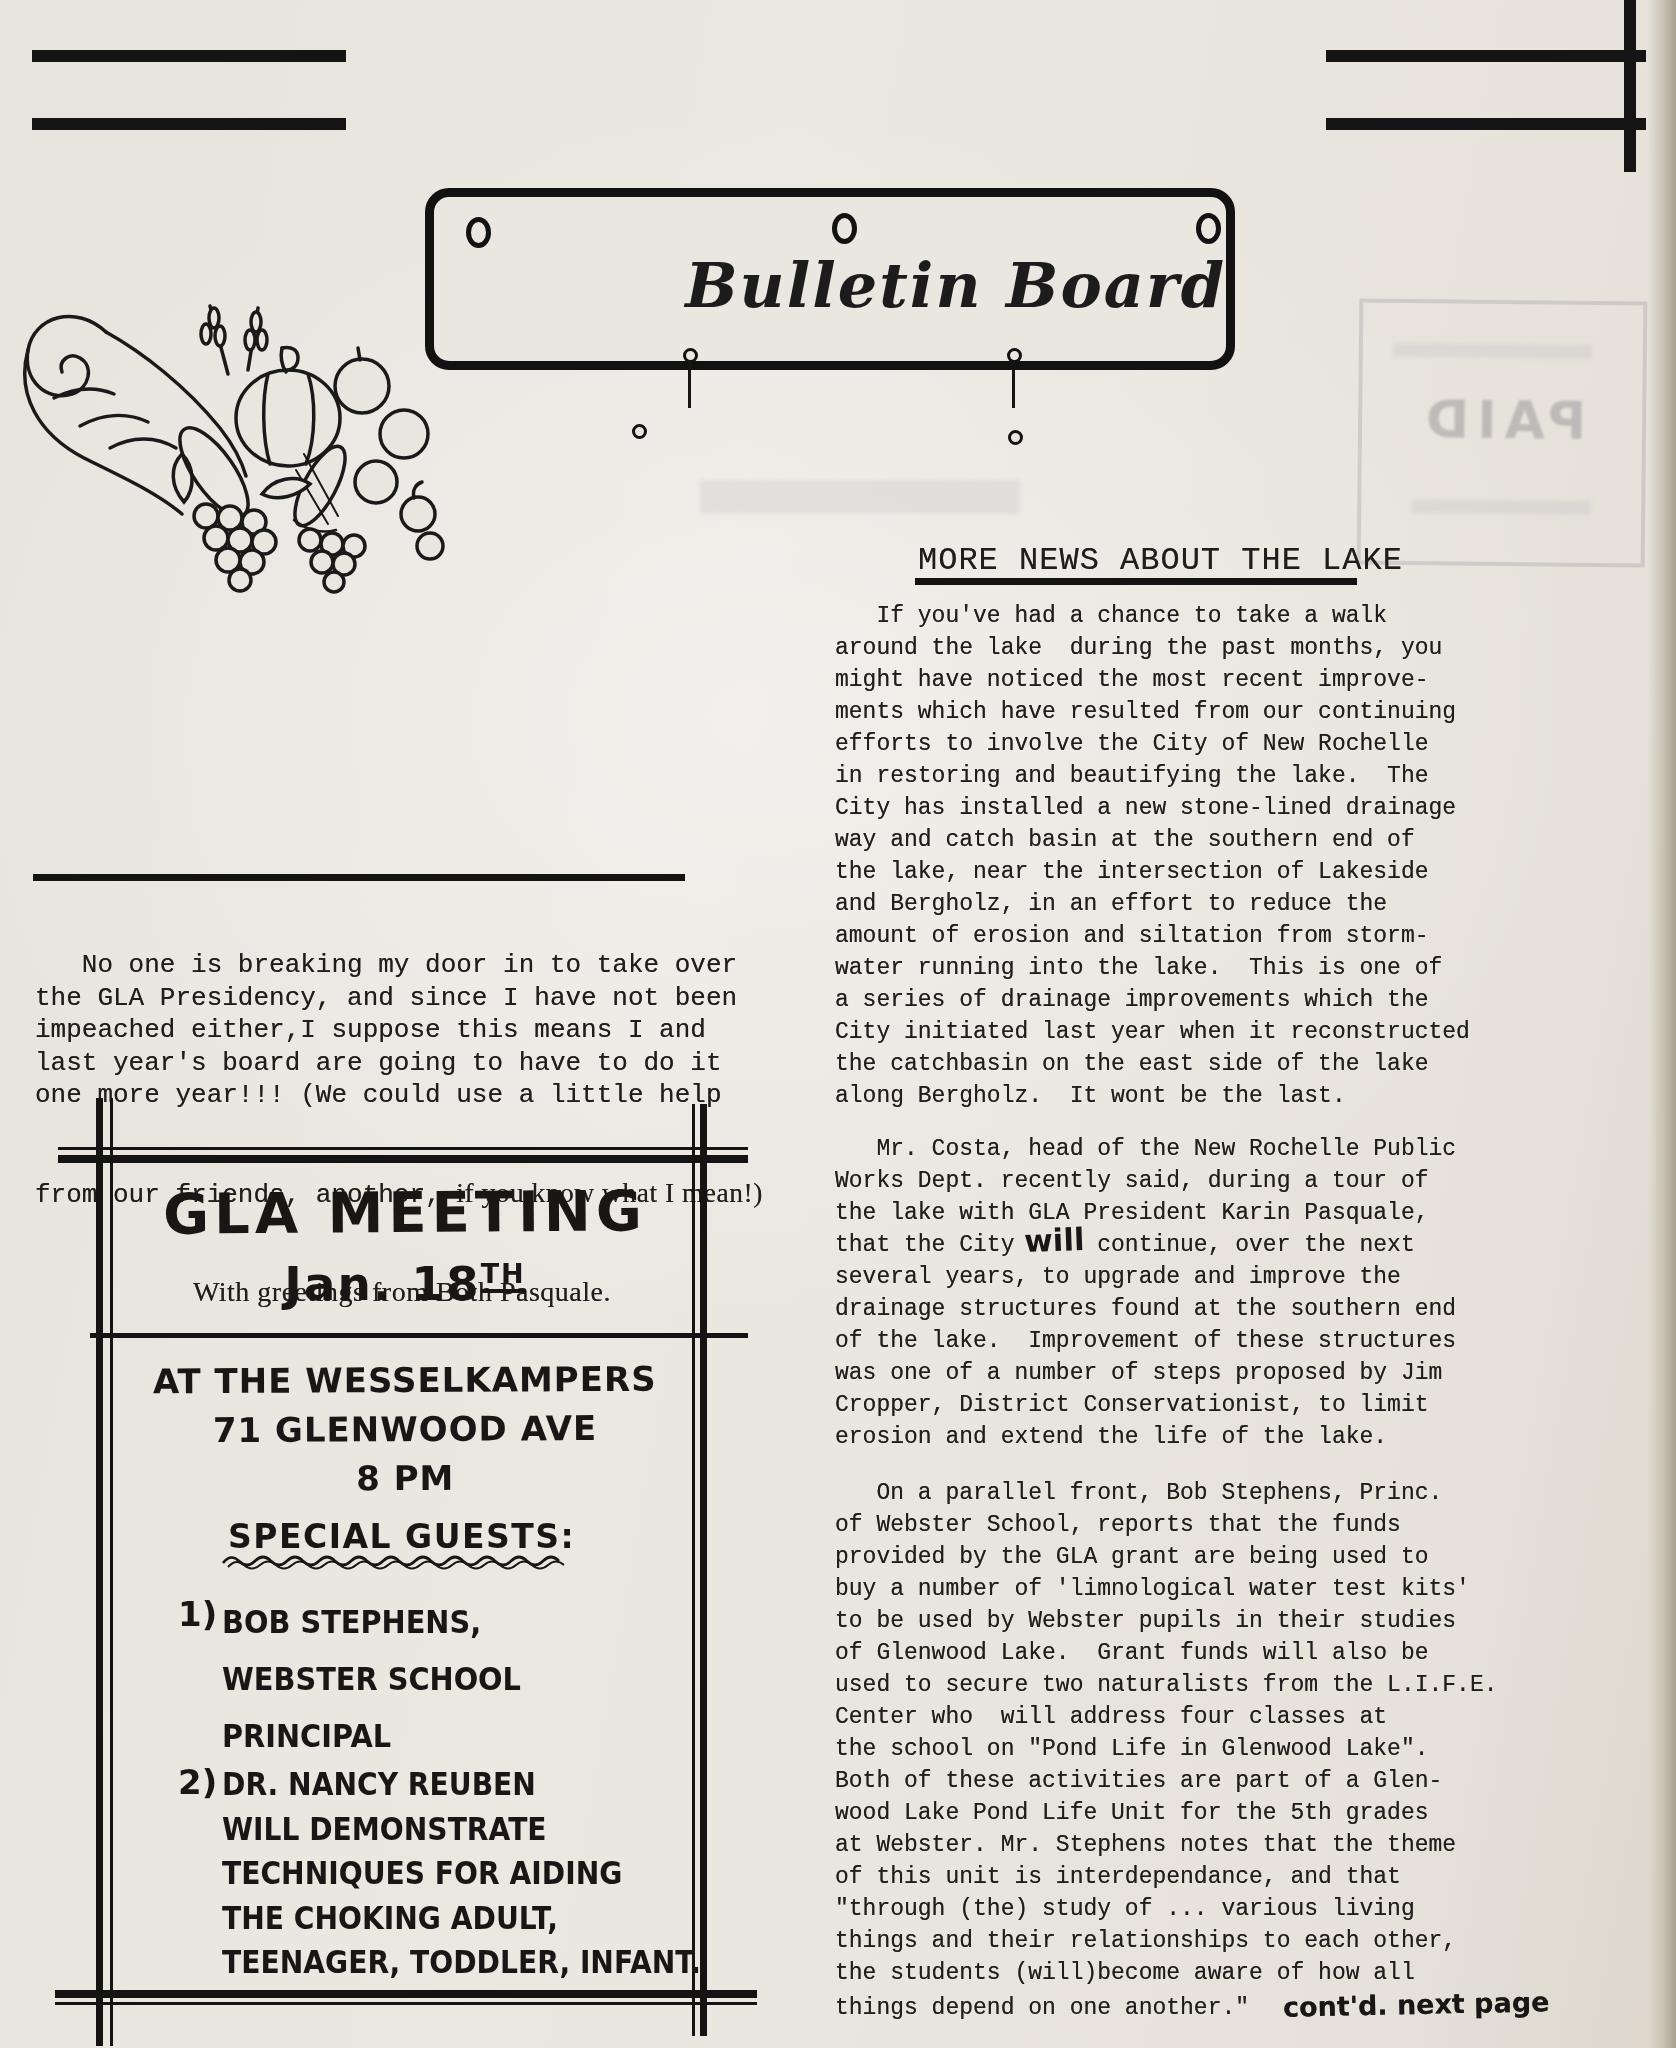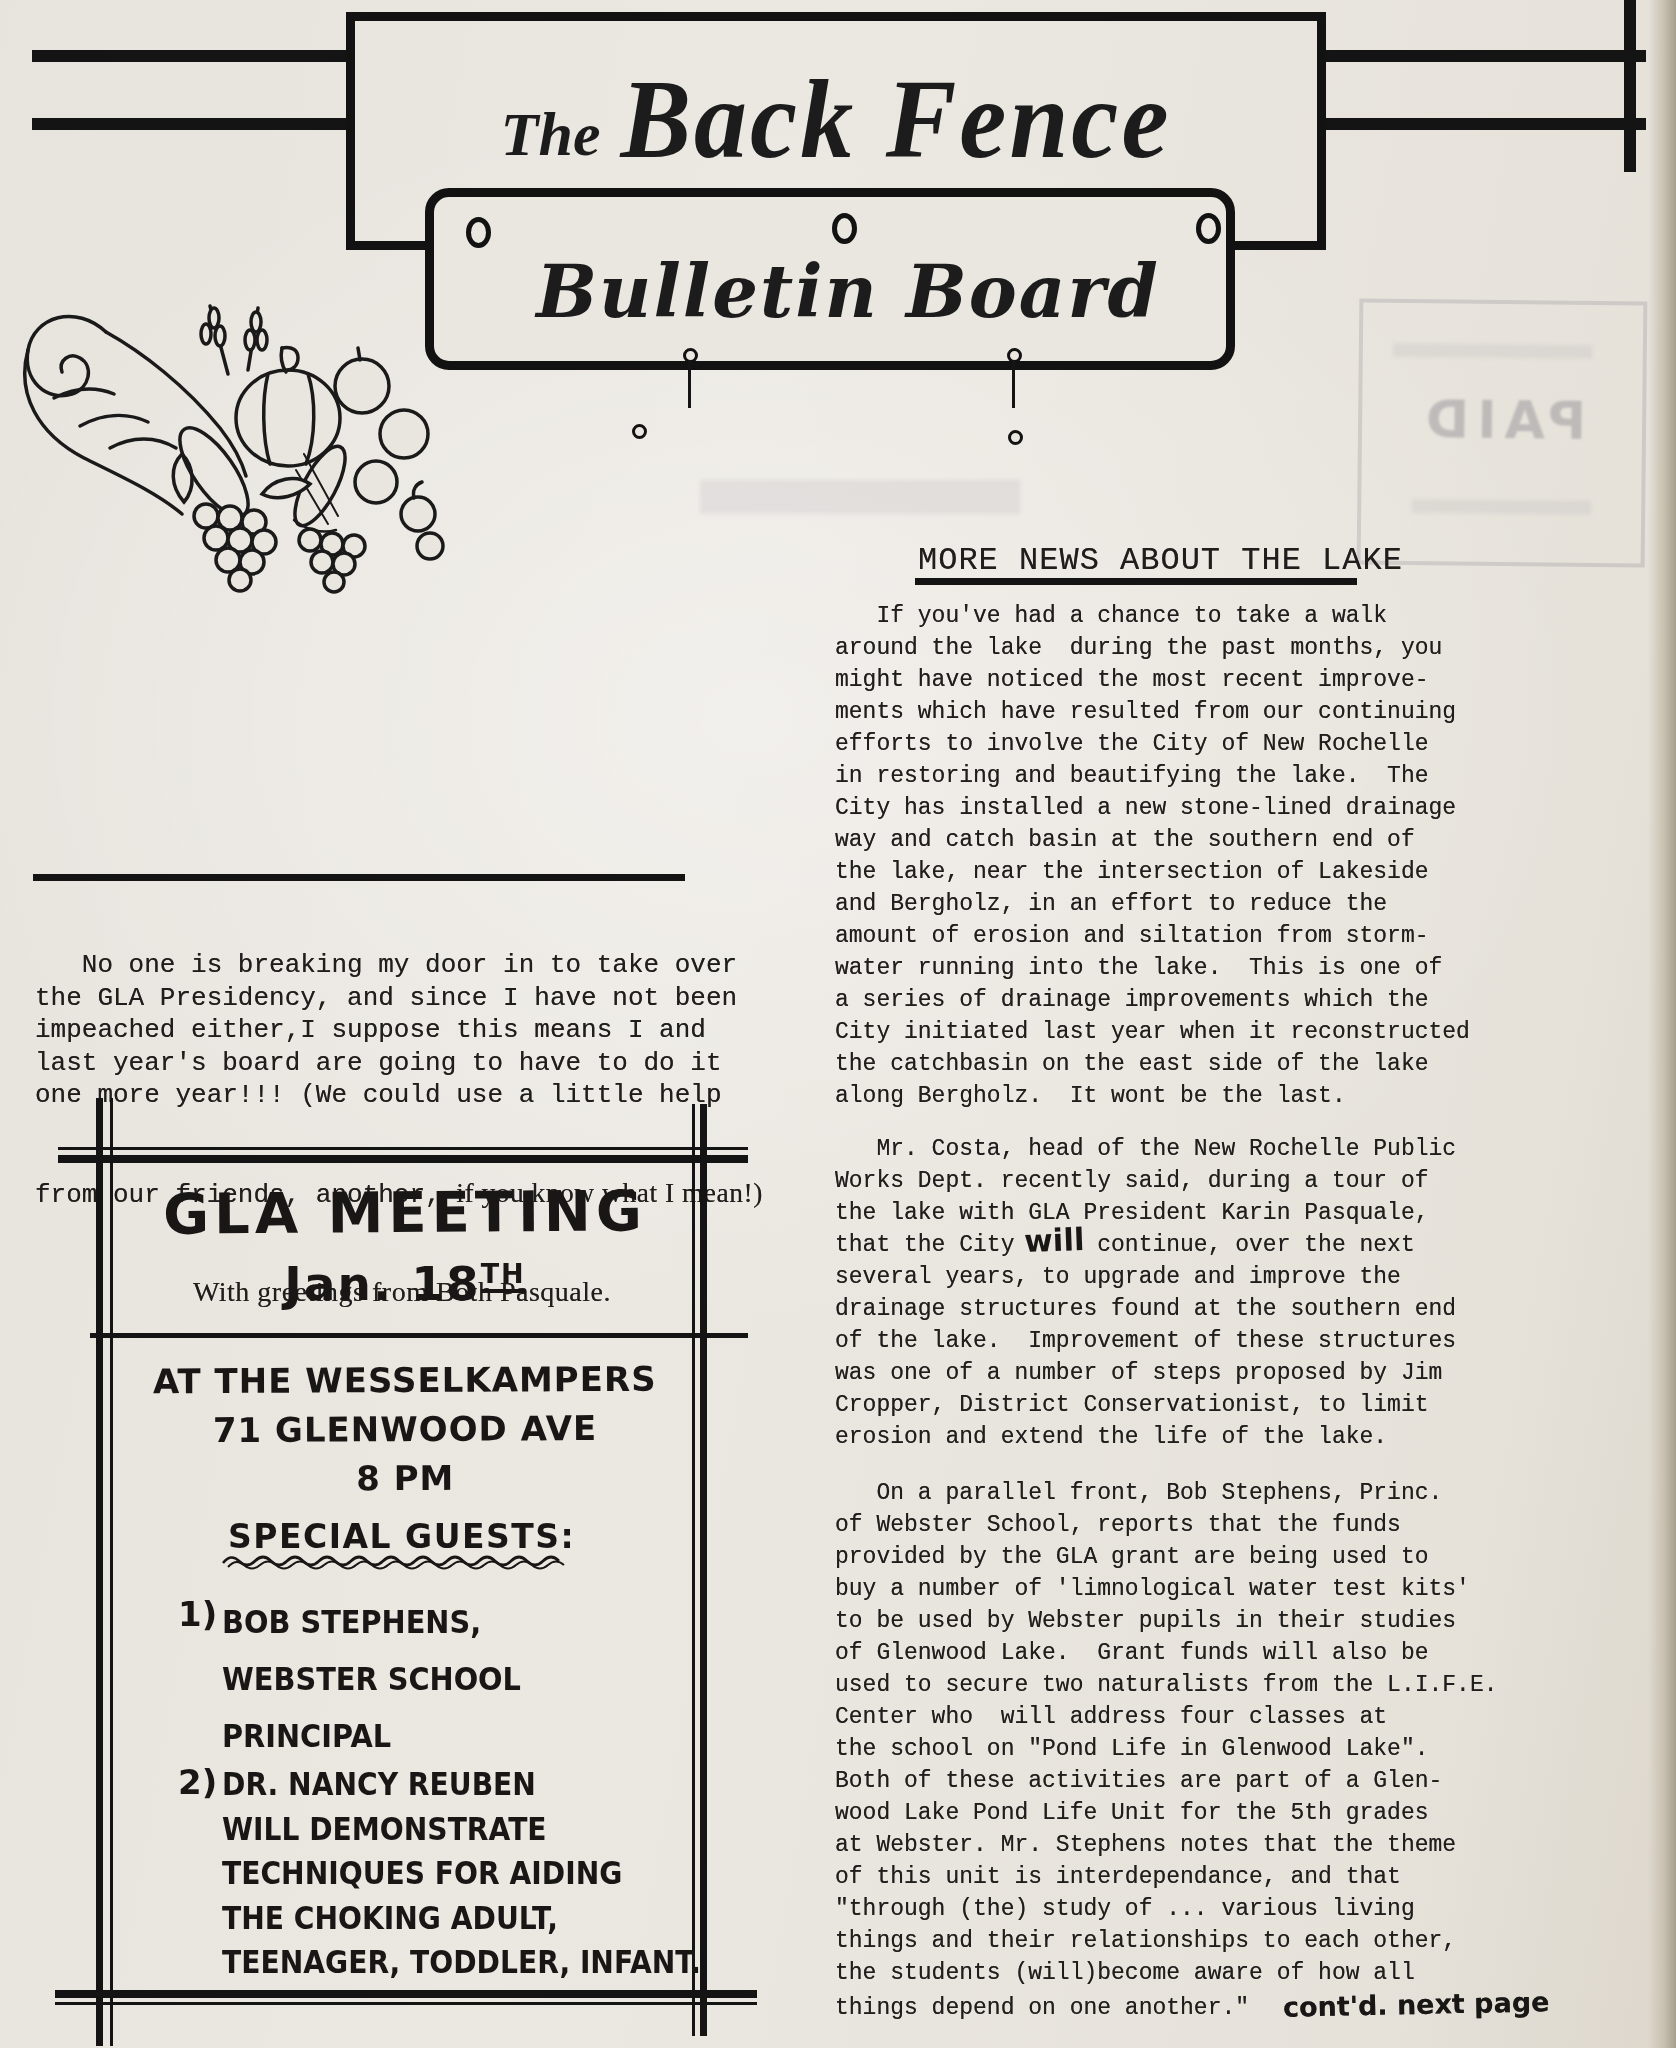--- a/index.html
+++ b/index.html
@@ -14,22 +14,22 @@
   .abs{position:absolute;}
   .bar{background:#141414;}
   .noclick{cursor:default;}
 
   
   .title-box{border:9px solid #121212;display:flex;align-items:flex-start;justify-content:center;}
   .title-row{display:flex;align-items:baseline;margin-top:38px;}
   .title-the{font-family:"Liberation Serif",serif;font-style:italic;font-weight:700;font-size:62px;margin-right:20px;}
   .title-main{font-family:"Liberation Serif",serif;font-style:italic;font-weight:700;font-size:106px;letter-spacing:3px;transform:scaleY(1.05);}
   .board-sign{border:9px solid #121212;border-radius:24px;background:#eae7e1;}
-  .board-text{position:absolute;left:0;right:0;top:52px;text-align:center;
-    font-family:"DejaVu Serif",serif;font-style:italic;font-weight:700;font-size:72px;letter-spacing:2px;padding-left:36px;}
+  .board-text{position:absolute;left:0;right:0;top:52px;text-align:right;
+    font-family:"DejaVu Serif",serif;font-style:italic;font-weight:700;font-size:62px;letter-spacing:2px;padding-left:36px;}
   .hole{position:absolute;width:15px;height:21px;border:5px solid #121212;border-radius:50%;background:#eae7e1;}
   .ring{position:absolute;width:9px;height:9px;border:3px solid #121212;border-radius:50%;background:#eae7e1;}
   .string{position:absolute;width:3px;background:#141414;}
   .nov-sign{border:8px solid #141414;background:#eae7e1;}
   .nov-text{position:absolute;left:0;right:0;top:16px;text-align:center;
     font-family:"DejaVu Sans",sans-serif;font-weight:700;font-size:45px;letter-spacing:4px;transform:rotate(-0.6deg);}
 
   
   .ghost-title{opacity:.09;filter:blur(2px);transform:scaleX(-1) rotate(1deg);
     font-family:"Liberation Serif",serif;font-style:italic;font-weight:700;font-size:120px;color:#3a3a48;text-align:center;}
@@ -76,26 +76,20 @@
     <span class="ghost-bar" style="left:50px;top:196px;width:180px;height:14px;"></span>
   </div>
   <div class="ghost-bar" style="left:700px;top:480px;width:320px;height:34px;"></div>
 
   <div class="abs bar" style="left:32px;top:50px;width:314px;height:12px;"></div>
   <div class="abs bar" style="left:32px;top:118px;width:314px;height:12px;"></div>
   <div class="abs bar" style="left:1326px;top:50px;width:320px;height:12px;"></div>
   <div class="abs bar" style="left:1326px;top:118px;width:320px;height:12px;"></div>
   <div class="abs bar" style="left:1624px;top:0;width:12px;height:172px;"></div>
 
-  <div class="abs title-box" style="left:346px;top:12px;width:962px;height:220px;">
-    <div class="title-row">
-      <span class="title-the">The</span>
-      <span class="title-main">Back Fence</span>
-    </div>
-  </div>
 
   <div class="abs board-sign" style="left:425px;top:188px;width:792px;height:164px;">
     <span class="hole" style="left:32px;top:20px;"></span>
     <span class="hole" style="left:398px;top:16px;"></span>
     <span class="hole" style="left:762px;top:16px;"></span>
     <span class="board-text">Bulletin Board</span>
   </div>
 
   <span class="ring" style="left:683px;top:348px;"></span>
   <span class="ring" style="left:1007px;top:348px;"></span>

